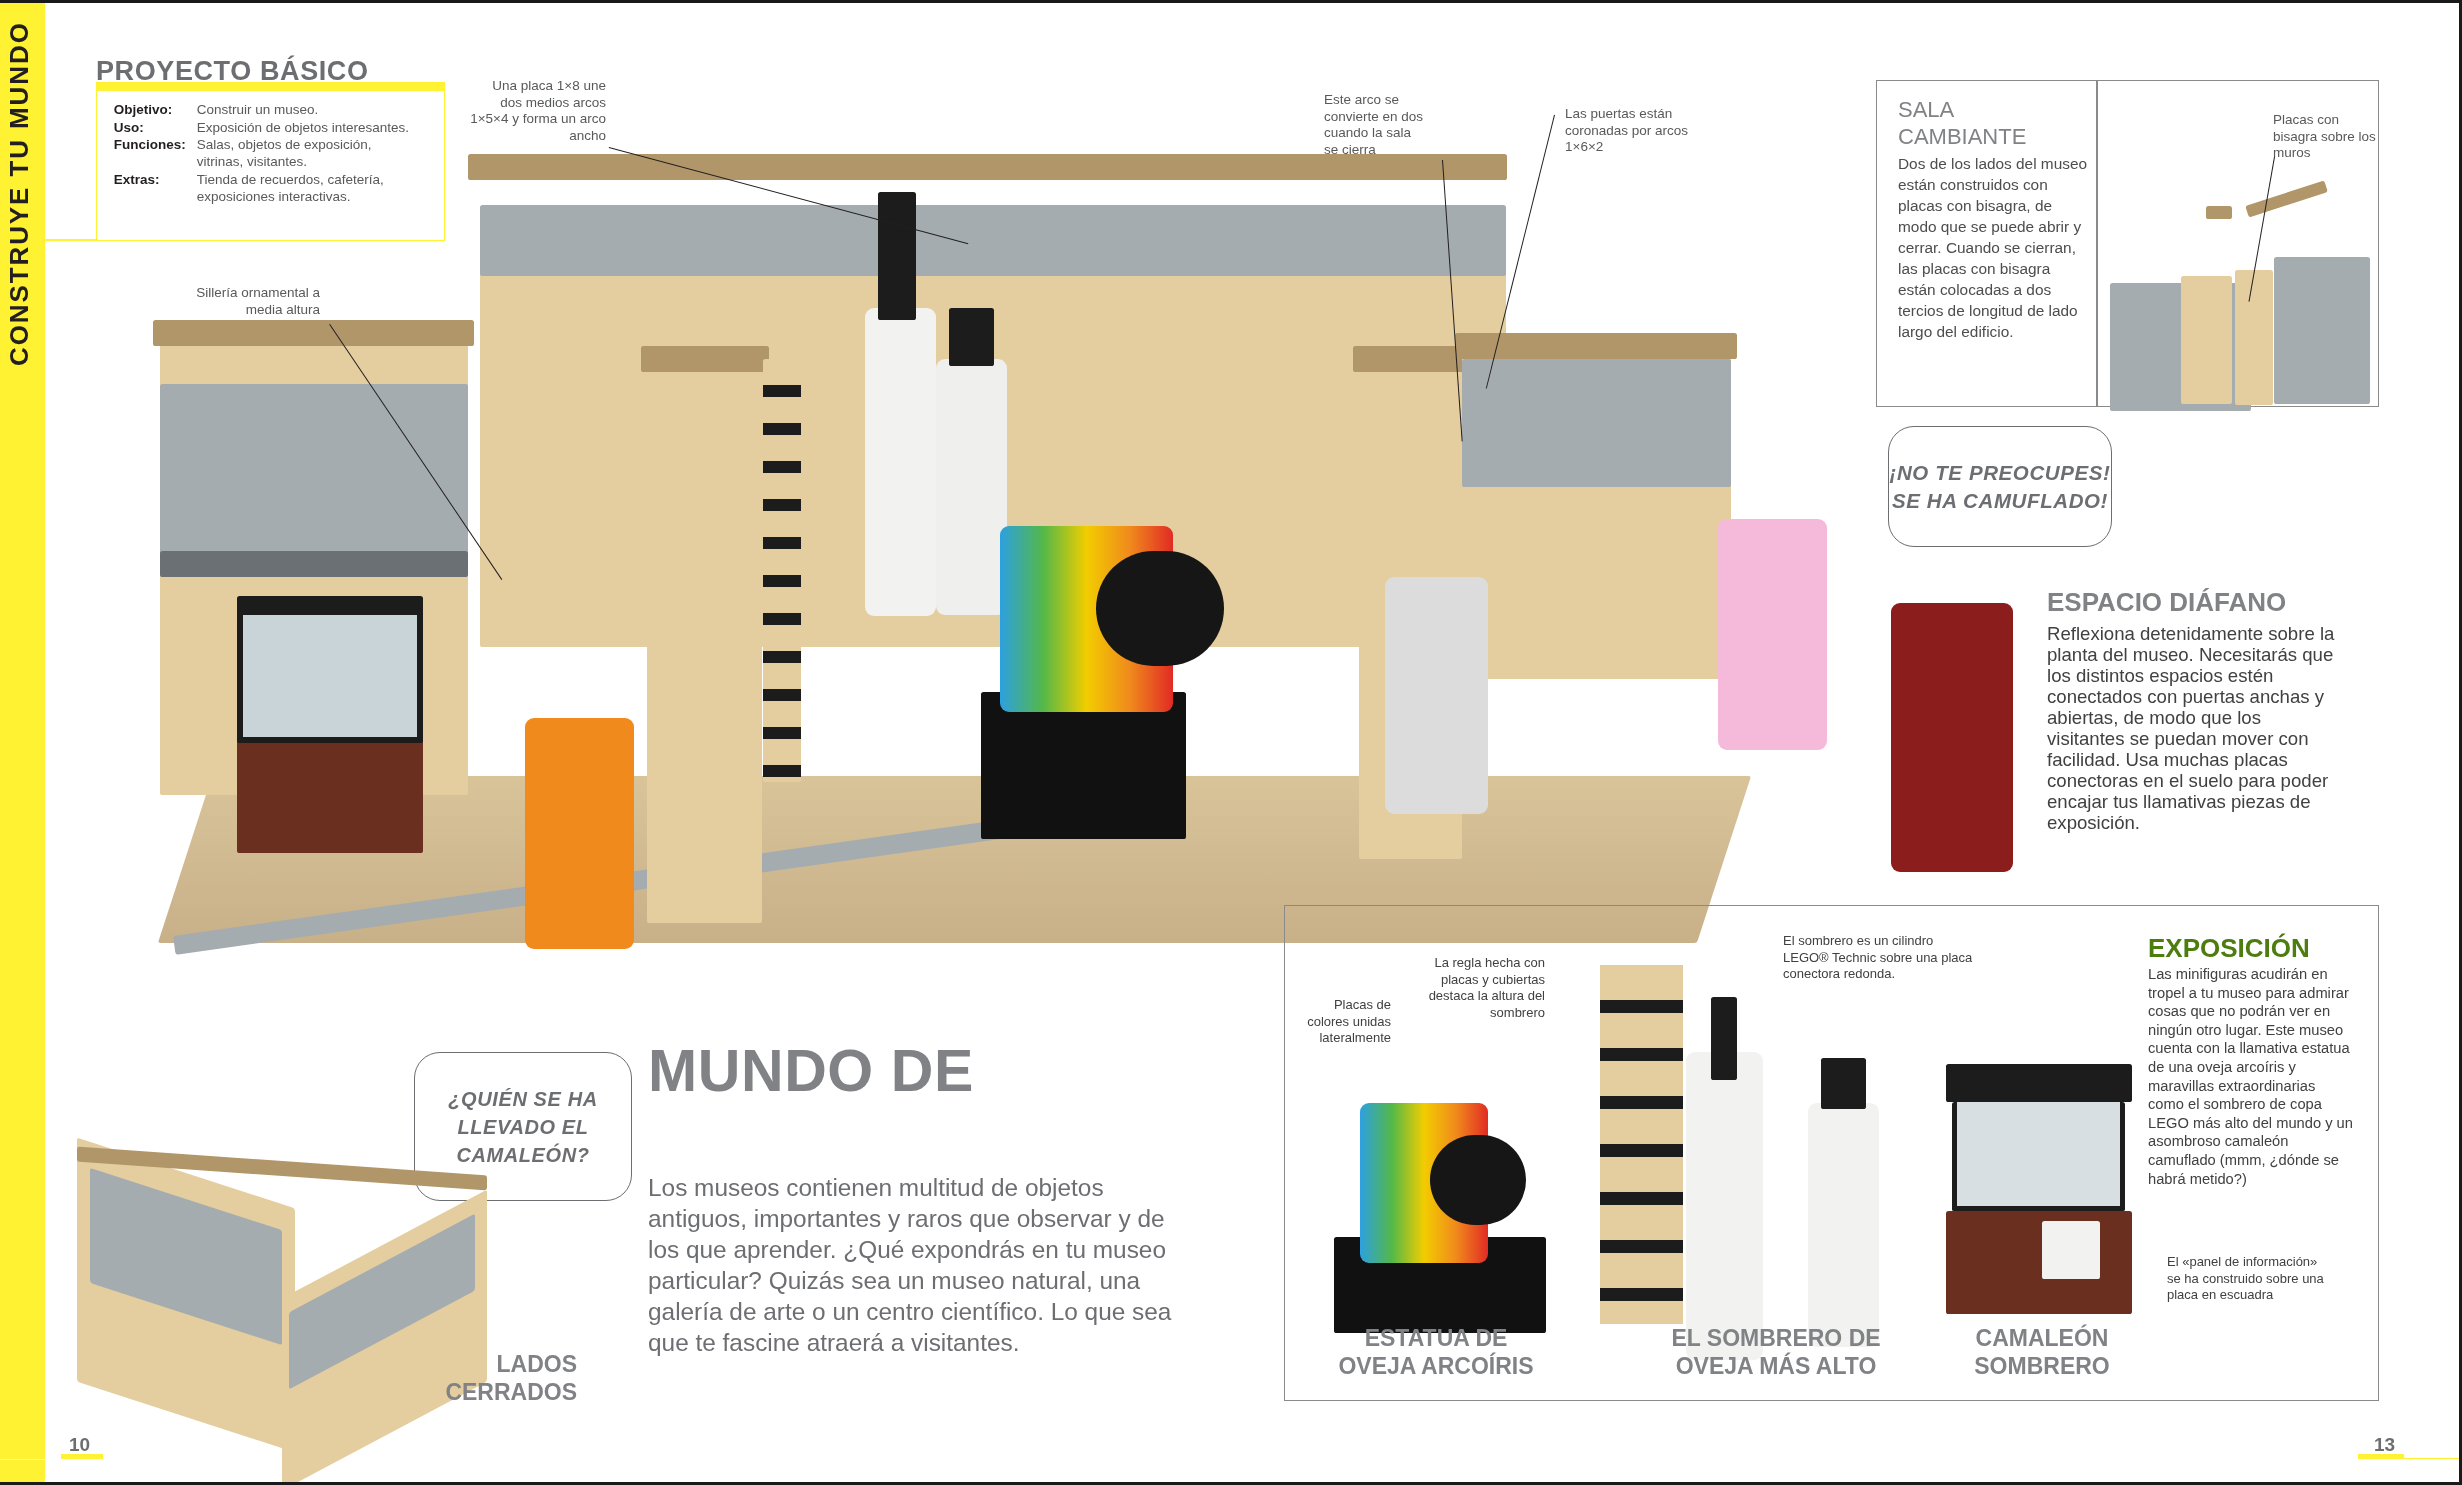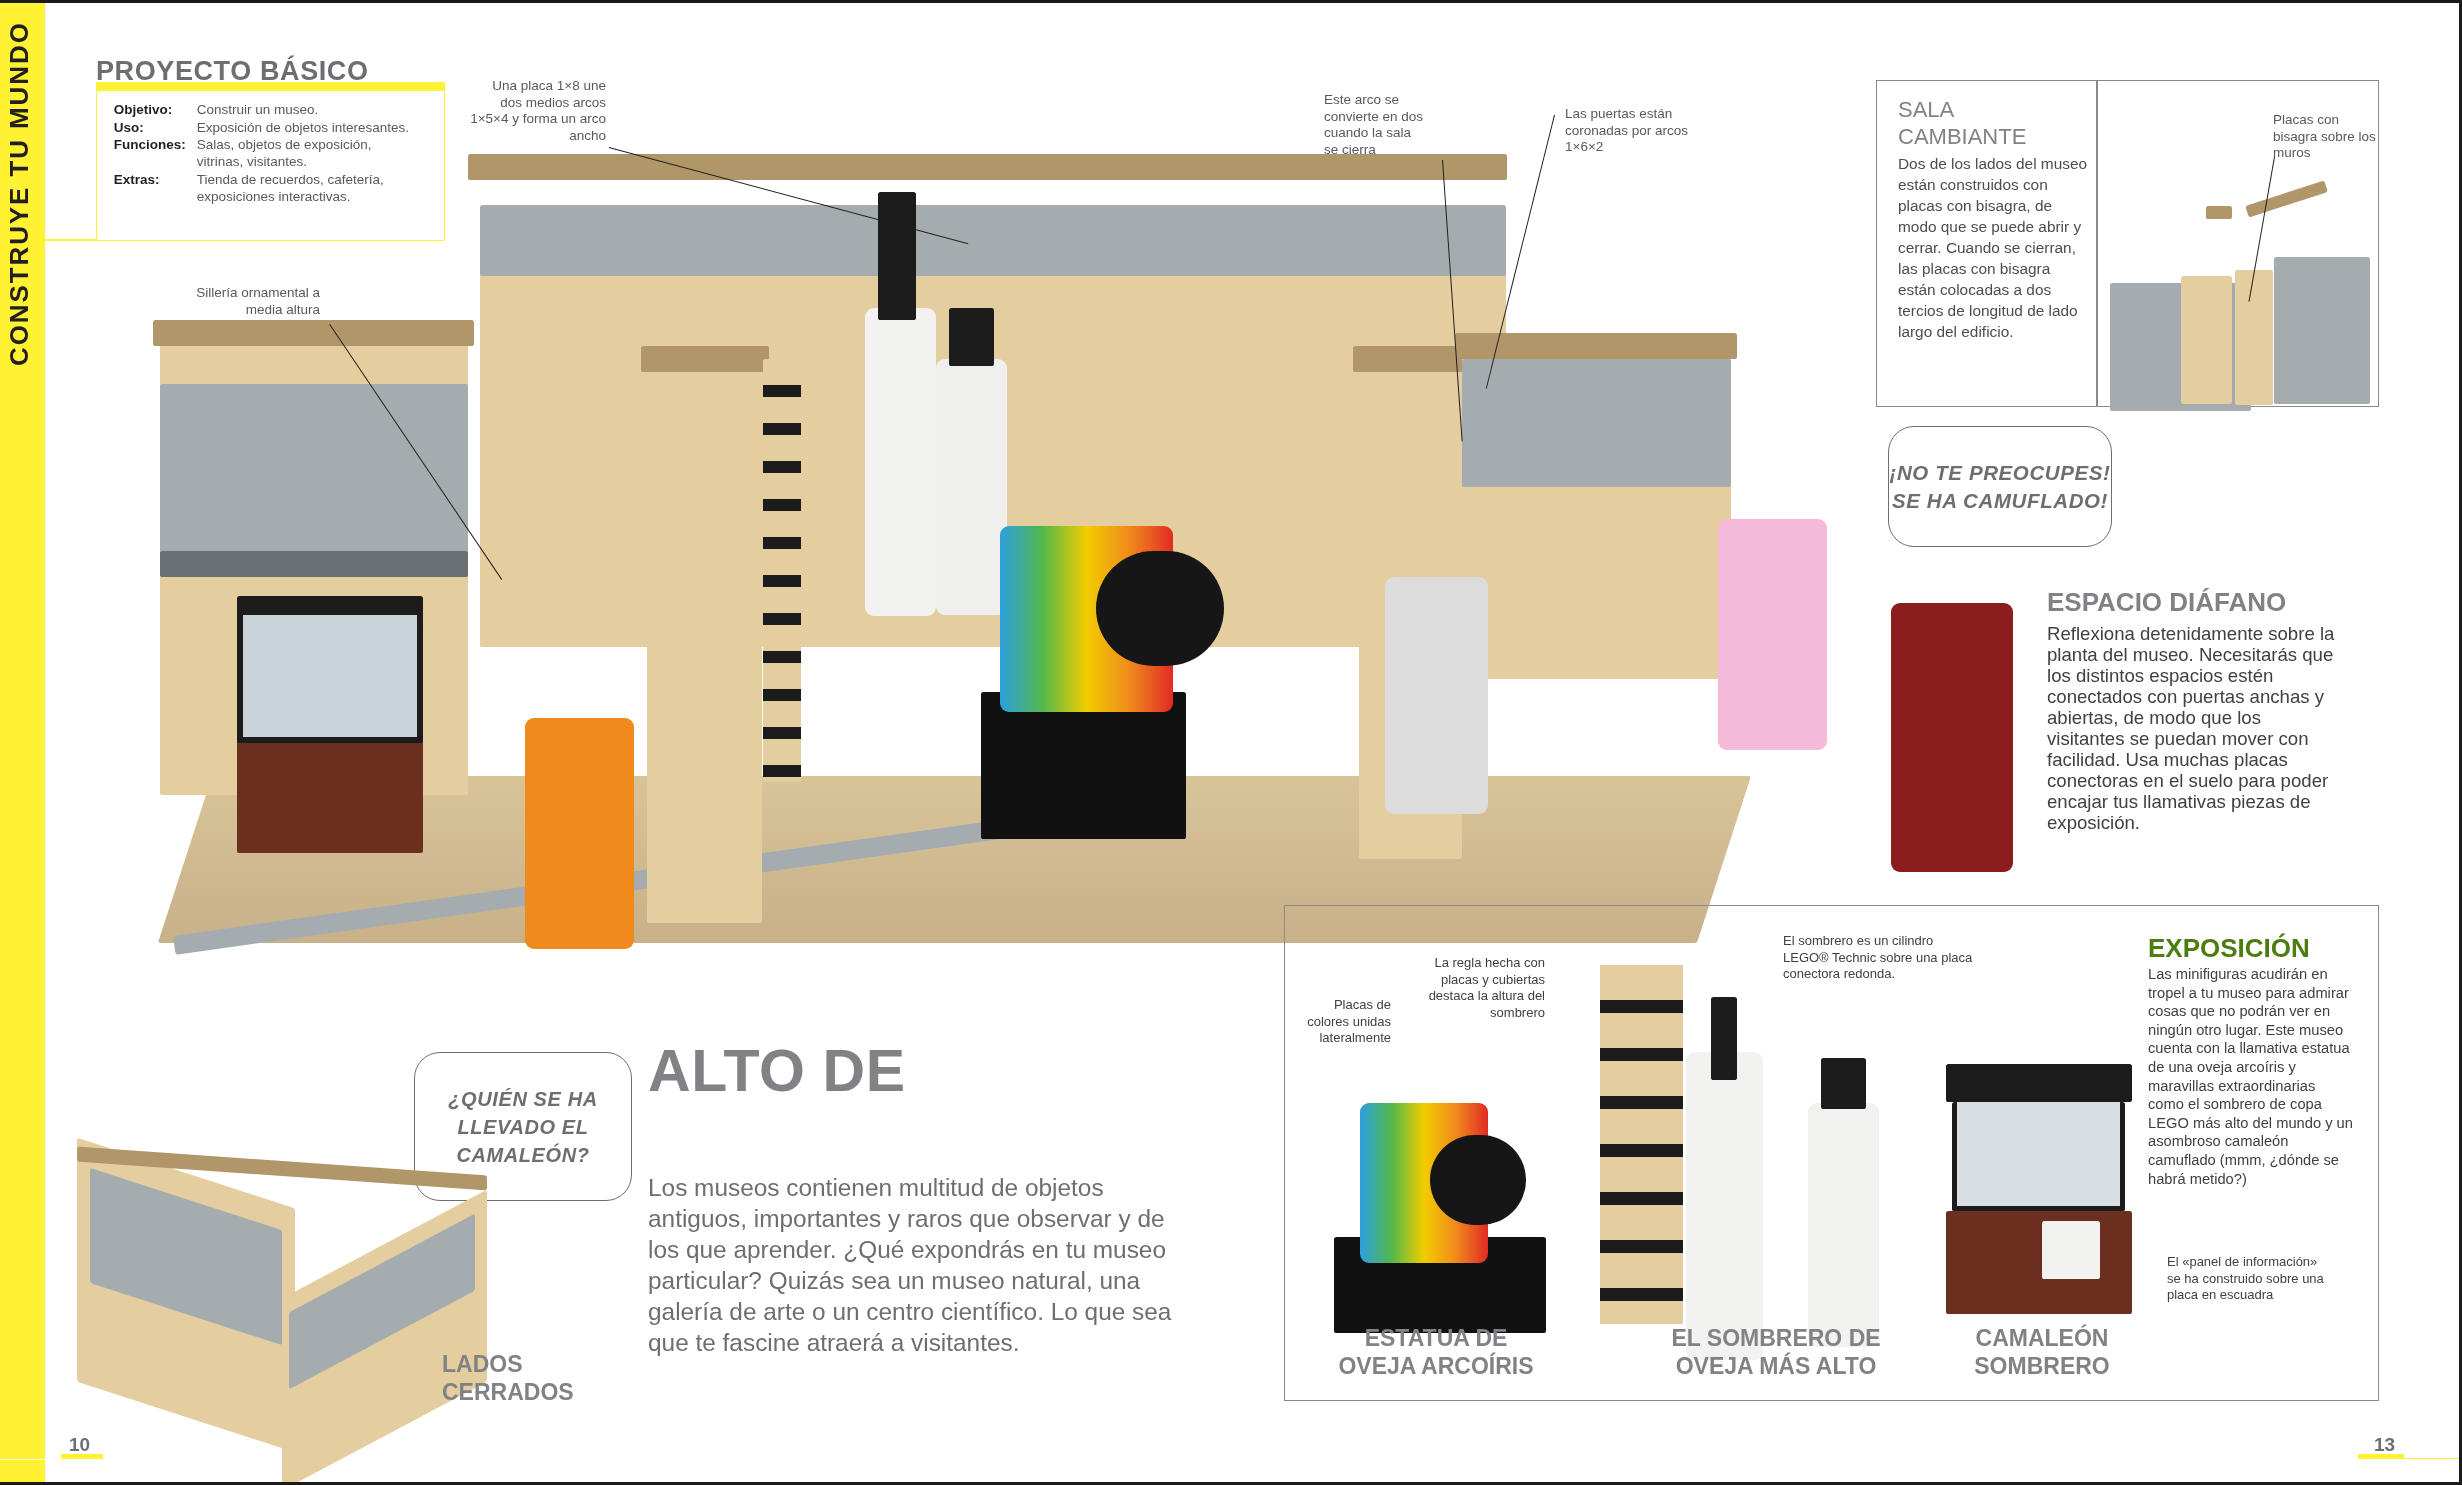--- a/index.html
+++ b/index.html
@@ -29,21 +29,21 @@
   .sc-body{left:1898px;top:153px;width:192px;font-size:15.4px;line-height:21px;color:#4d4d4f}
   .sc-callout{left:2273px;top:112px;font-size:13.5px;line-height:16.7px;color:#58595b}
   
   .bubble{border:1.9px solid #6d6e71;border-radius:26px;background:#fff;color:#6d6e71;font-style:italic;font-weight:700;text-align:center;font-size:20.5px;line-height:28px;display:flex;align-items:center;justify-content:center;letter-spacing:0.6px}
   
   .ed-title{left:2047px;top:587px;font-size:26px;font-weight:700;color:#808285}
   .ed-body{left:2047px;top:623px;width:289px;font-size:18.6px;line-height:21px;color:#414042}
   
   .main-title{left:648px;top:1042px;font-size:59px;line-height:59px;font-weight:700;color:#808285;letter-spacing:0.6px}
   .main-body{left:648px;top:1172px;width:539px;font-size:24.4px;line-height:31px;color:#6d6e71}
-  .lados{left:442px;top:1350px;width:135px;text-align:left;font-size:23px;line-height:28px;font-weight:700;color:#808285}
+  .lados{left:442px;top:1350px;width:135px;text-align:right;font-size:23px;line-height:28px;font-weight:700;color:#808285}
   
   .ex-box{left:1284px;top:905px;width:1095px;height:496px;border:1.9px solid #8a8a8a;border-left:1.9px solid #8a8a8a}
   .ex-title{left:2148px;top:933px;font-size:26px;font-weight:700;color:#4d7c0f}
   .ex-body{left:2148px;top:965px;width:205px;font-size:14.7px;line-height:18.6px;color:#414042}
   .ex-cap{font-size:23px;line-height:28px;font-weight:700;color:#808285;text-align:center}
   .small-callout{font-size:13px;line-height:16.7px;color:#414042}
   
   .pnum{font-size:19px;font-weight:700;color:#6d6e71}
   .pbar{height:5.1px;background:#fff233}
   
@@ -159,21 +159,21 @@
 <div class="leader" style="left:2275px;top:157px;width:147px;transform:rotate(100deg)"></div>
 
 <div class="abs bubble" style="left:1888px;top:426px;width:224px;height:121px">¡NO TE PREOCUPES! SE HA CAMUFLADO!</div>
 
 <div class="abs ed-title">ESPACIO DIÁFANO</div>
 <div class="abs ed-body">Reflexiona detenidamente sobre la planta del museo. Necesitarás que los distintos espacios estén conectados con puertas anchas y abiertas, de modo que los visitantes se puedan mover con facilidad. Usa muchas placas conectoras en el suelo para poder encajar tus llamativas piezas de exposición.</div>
 
 <div class="abs bubble" style="left:414px;top:1052px;width:218px;height:149px;font-size:20px">¿QUIÉN SE HA LLEVADO EL CAMALEÓN?</div>
 
 <div class="abs main-title">
-  <div>ALTO DE</div>
+  <div>MUNDO DE</div>
 </div>
 <div class="abs main-body">Los museos contienen multitud de objetos antiguos, importantes y raros que observar y de los que aprender. ¿Qué expondrás en tu museo particular? Quizás sea un museo natural, una galería de arte o un centro científico. Lo que sea que te fascine atraerá a visitantes.</div>
 
 <div class="abs" style="left:77px;top:1135px;width:333px;height:301px">
   <div class="brick tan" style="left:0;top:38px;width:218px;height:244px;transform:skewY(18deg)"></div>
   <div class="brick tan" style="left:205px;top:109px;width:205px;height:192px;transform:skewY(-28deg)"></div>
   <div class="brick lgray" style="left:13px;top:64px;width:192px;height:115px;transform:skewY(18deg)"></div>
   <div class="brick lgray" style="left:212px;top:128px;width:186px;height:77px;transform:skewY(-28deg)"></div>
   <div class="brick dtan" style="left:0;top:26px;width:410px;height:15.4px;transform:skewY(4deg)"></div>
 </div>

